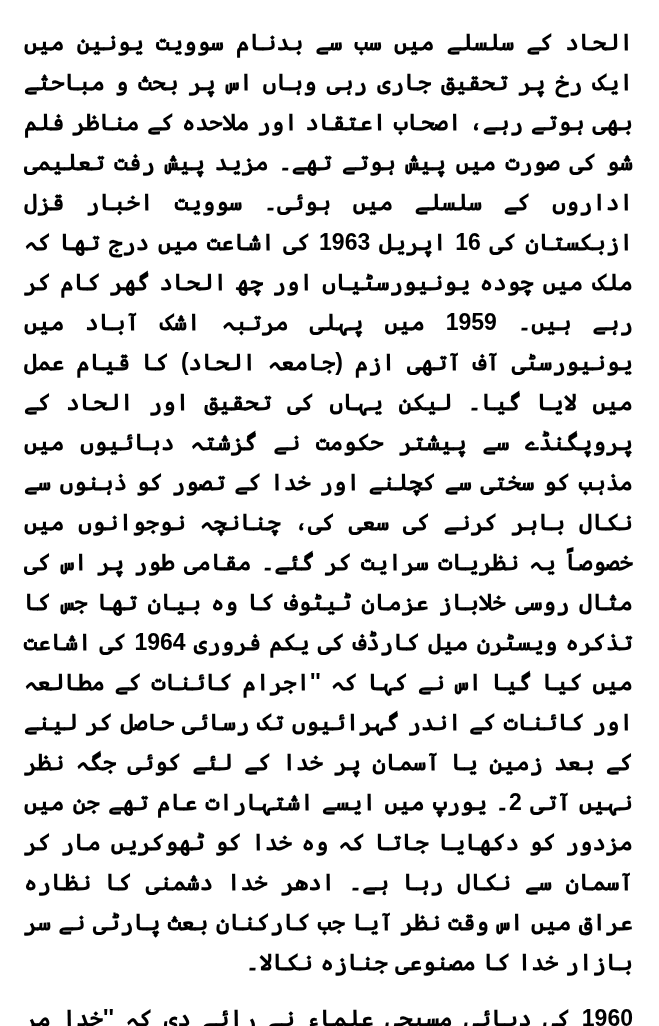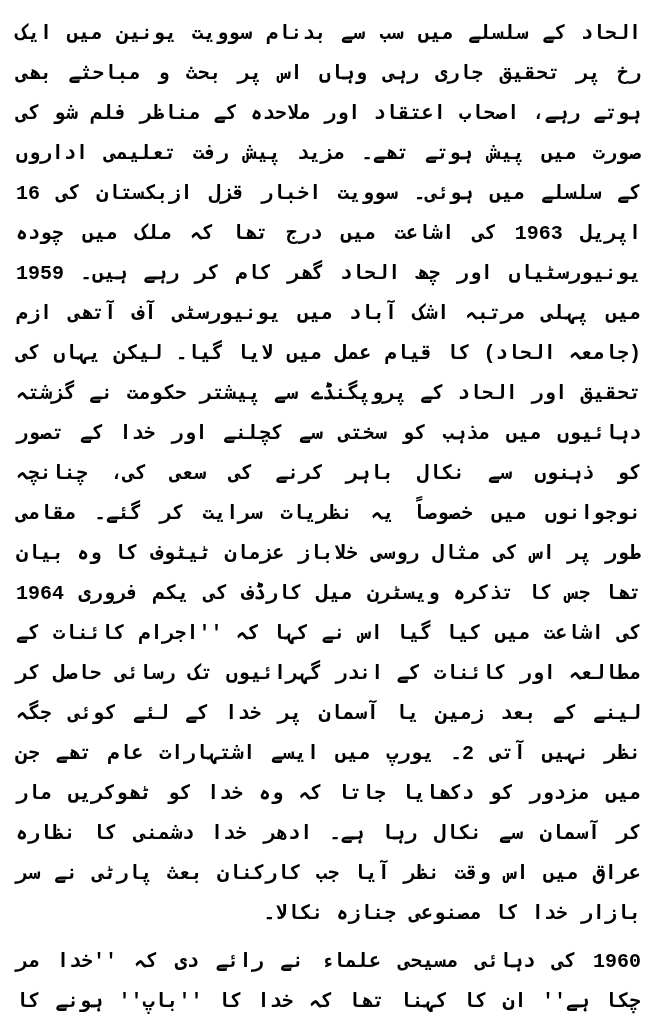--- a/index.html
+++ b/index.html
@@ -14,25 +14,25 @@
     background: #ffffff;
     overflow: hidden;
     box-sizing: border-box;
     padding: 6px 10px 0 8px;
   }
   .article-body {
     direction: rtl;
     unicode-bidi: embed;
   }
   p.para {
-    margin: 8px;
+    margin: 16px;
     color: #000000;
-    font-family: Liberation Mono, monospace;
+    font-family: Liberation Sans, sans-serif;
     font-weight: bold;
-    font-size: 20px;
+    font-size: 23px;
     line-height: 40px;
     text-align: justify;
     text-align-last: right;
     word-spacing: 1px;
     direction: rtl;
   }
   
   .para-1 { margin-bottom: 44px; }
   .para-2 { margin-bottom: 58px; }
 </style>

